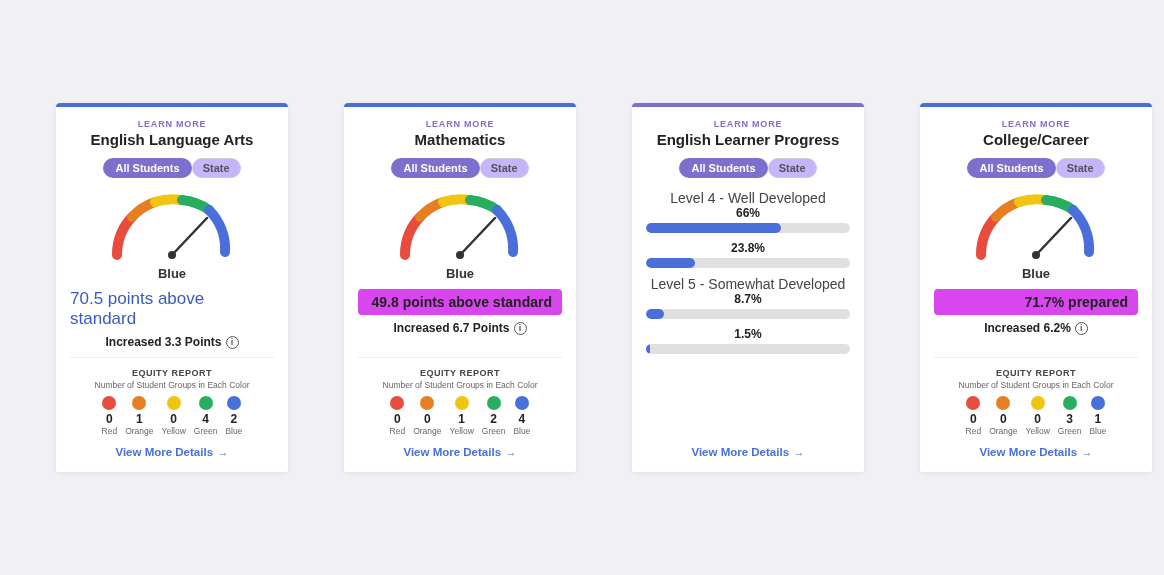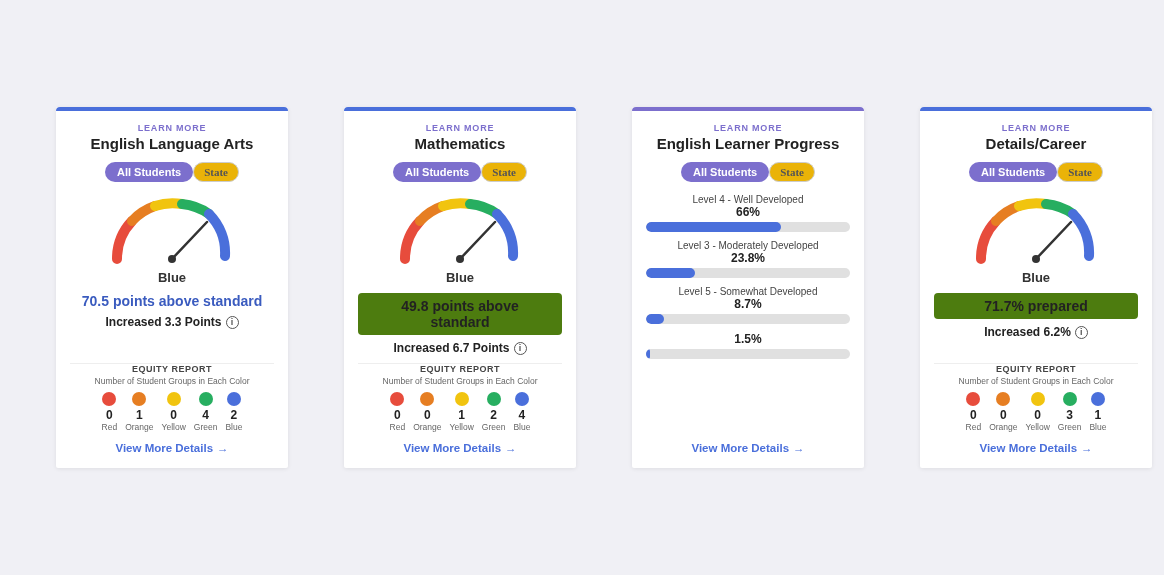--- a/index.html
+++ b/index.html
@@ -53,62 +53,61 @@
       background: #7c6fcd;
       color: #fff;
       border: none;
       border-radius: 14px;
       padding: 3px 12px;
       font-size: 11px;
       font-weight: 600;
       cursor: pointer;
     }
     .btn-inactive {
-      background: #eab308;
+      background: #c4b5fd;
       color: #555;
       border: 1.5px solid #ccc;
       border-radius: 14px;
       padding: 3px 10px;
       font-size: 11px;
       font-weight: 600;
       cursor: pointer;
-      font-family: Liberation Serif, serif;
     }
     
     .gauge-container {
       width: 130px;
       height: 70px;
       position: relative;
       margin-bottom: 6px;
     }
     .gauge-svg {
       width: 130px;
       height: 70px;
     }
     .gauge-label {
       font-size: 13px;
       font-weight: 600;
       color: #333;
       margin-bottom: 8px;
     }
     
     .score-highlight {
-      background: #4d7c0f;
+      background: #d946ef;
       border-radius: 4px;
-      padding: 5px 18px;
-      text-align: center;
+      padding: 5px 10px;
+      text-align: right;
       font-size: 14px;
       font-weight: 700;
       color: #222;
       margin-bottom: 6px;
       width: 100%;
     }
     .score-plain {
-      font-size: 14px;
-      font-weight: 700;
+      font-size: 17px;
+      font-weight: 400;
       color: #3a5bbf;
       margin-bottom: 6px;
       text-align: left;
     }
     .increase-text {
       font-size: 12px;
       font-weight: 700;
       color: #222;
       margin-bottom: 8px;
       display: flex;
@@ -133,21 +132,21 @@
       color: #555;
       text-align: center;
       margin-bottom: 10px;
       line-height: 1.4;
     }
     .elp-level {
       width: 100%;
       margin-bottom: 8px;
     }
     .elp-level-label {
-      font-size: 10px;
+      font-size: 14px;
       color: #444;
       text-align: center;
     }
     .elp-level-pct {
       font-size: 12px;
       font-weight: 700;
       color: #222;
       text-align: center;
       margin-bottom: 3px;
     }
@@ -160,20 +159,21 @@
     }
     .bar-fill {
       height: 100%;
       background: #4a6fdb;
       border-radius: 5px;
     }
     
     .equity-section {
       margin-top: auto;
       width: 100%;
+      padding-top: 10px;
       border-top: 1px solid #eee;
       text-align: center;
     }
     .equity-title {
       font-size: 9px;
       font-weight: 700;
       color: #444;
       letter-spacing: 0.5px;
       text-transform: uppercase;
       margin-bottom: 2px;
@@ -373,21 +373,20 @@
         <button class="btn-inactive">State</button>
       </div>
       <div class="elp-level">
         <div class="elp-level-label">Level 4 - Well Developed</div>
         <div class="elp-level-pct">66%</div>
         <div class="bar-track">
           <div class="bar-fill" style="width: 66%;"></div>
         </div>
       </div>
       <div class="elp-level">
-        <div class="elp-level-label">Level 3 - Moderately Developed</div>
         <div class="elp-level-pct">23.8%</div>
         <div class="bar-track">
           <div class="bar-fill" style="width: 24%;"></div>
         </div>
       </div>
       <div class="elp-level">
         <div class="elp-level-label">Level 5 - Somewhat Developed</div>
         <div class="elp-level-pct">8.7%</div>
         <div class="bar-track">
           <div class="bar-fill" style="width: 9%;"></div>
@@ -402,21 +401,21 @@
       <div class=""></div>
       <div class="spacer"></div>
       <a class="view-more" href="#">
         <span>View More Details</span> 
         <span>→</span>
       </a>
     </div>
     <div class="card">
       <div class="top-border-blue"></div>
       <div class="learn-more">LEARN MORE</div>
-      <div class="card-title">Details/Career</div>
+      <div class="card-title">College/Career</div>
       <div class="filter-buttons">
         <button class="btn-active">All Students</button>
         <button class="btn-inactive">State</button>
       </div>
       <div class="gauge-container"><svg class="gauge-svg" viewBox="0 0 130 70" xmlns="http://www.w3.org/2000/svg">
 
     <path d="M 10 65 A 55 55 0 0 1 25 27" stroke="#e74c3c" stroke-width="10" fill="none" stroke-linecap="round"></path>
     <path d="M 25 27 A 55 55 0 0 1 48 12" stroke="#e67e22" stroke-width="10" fill="none" stroke-linecap="round"></path>
     <path d="M 48 12 A 55 55 0 0 1 75 10" stroke="#f1c40f" stroke-width="10" fill="none" stroke-linecap="round"></path>
     <path d="M 75 10 A 55 55 0 0 1 102 20" stroke="#27ae60" stroke-width="10" fill="none" stroke-linecap="round"></path>

